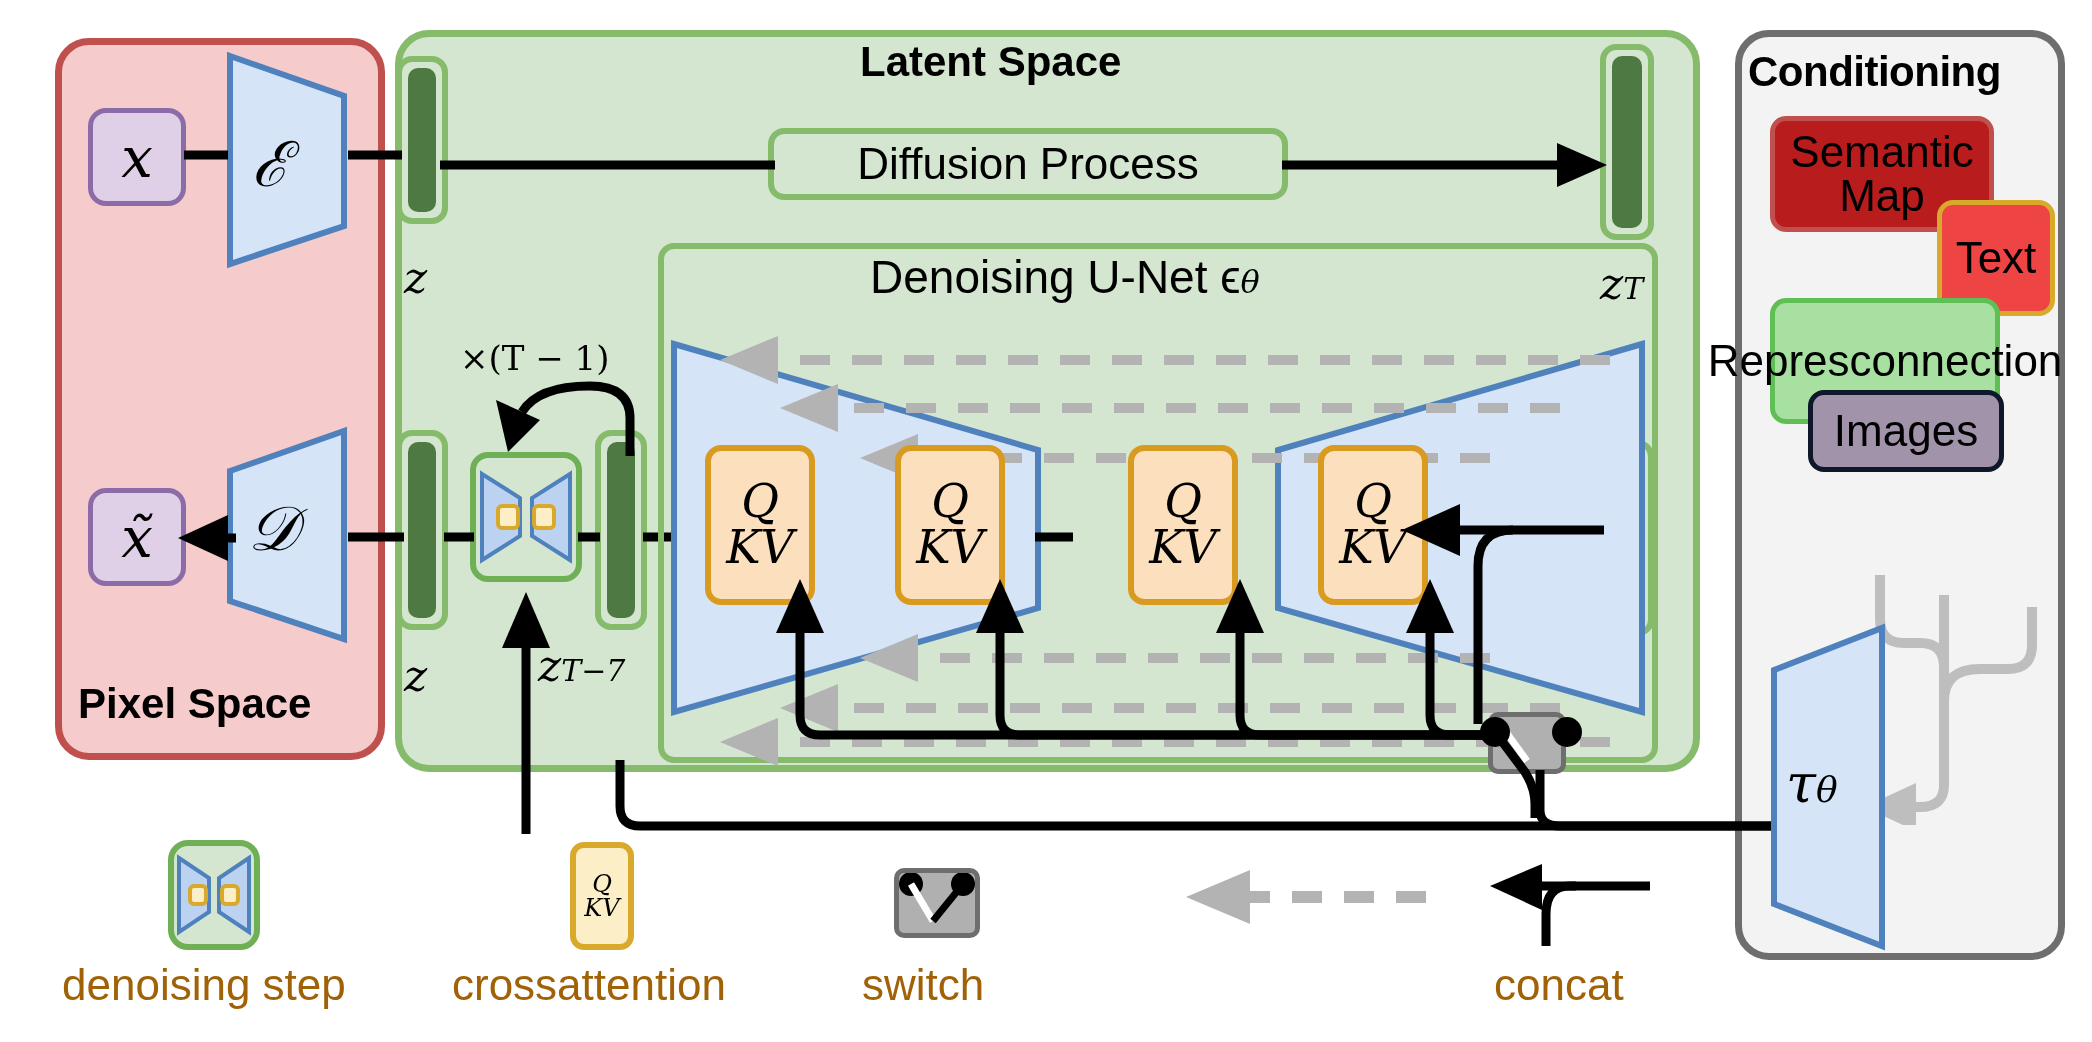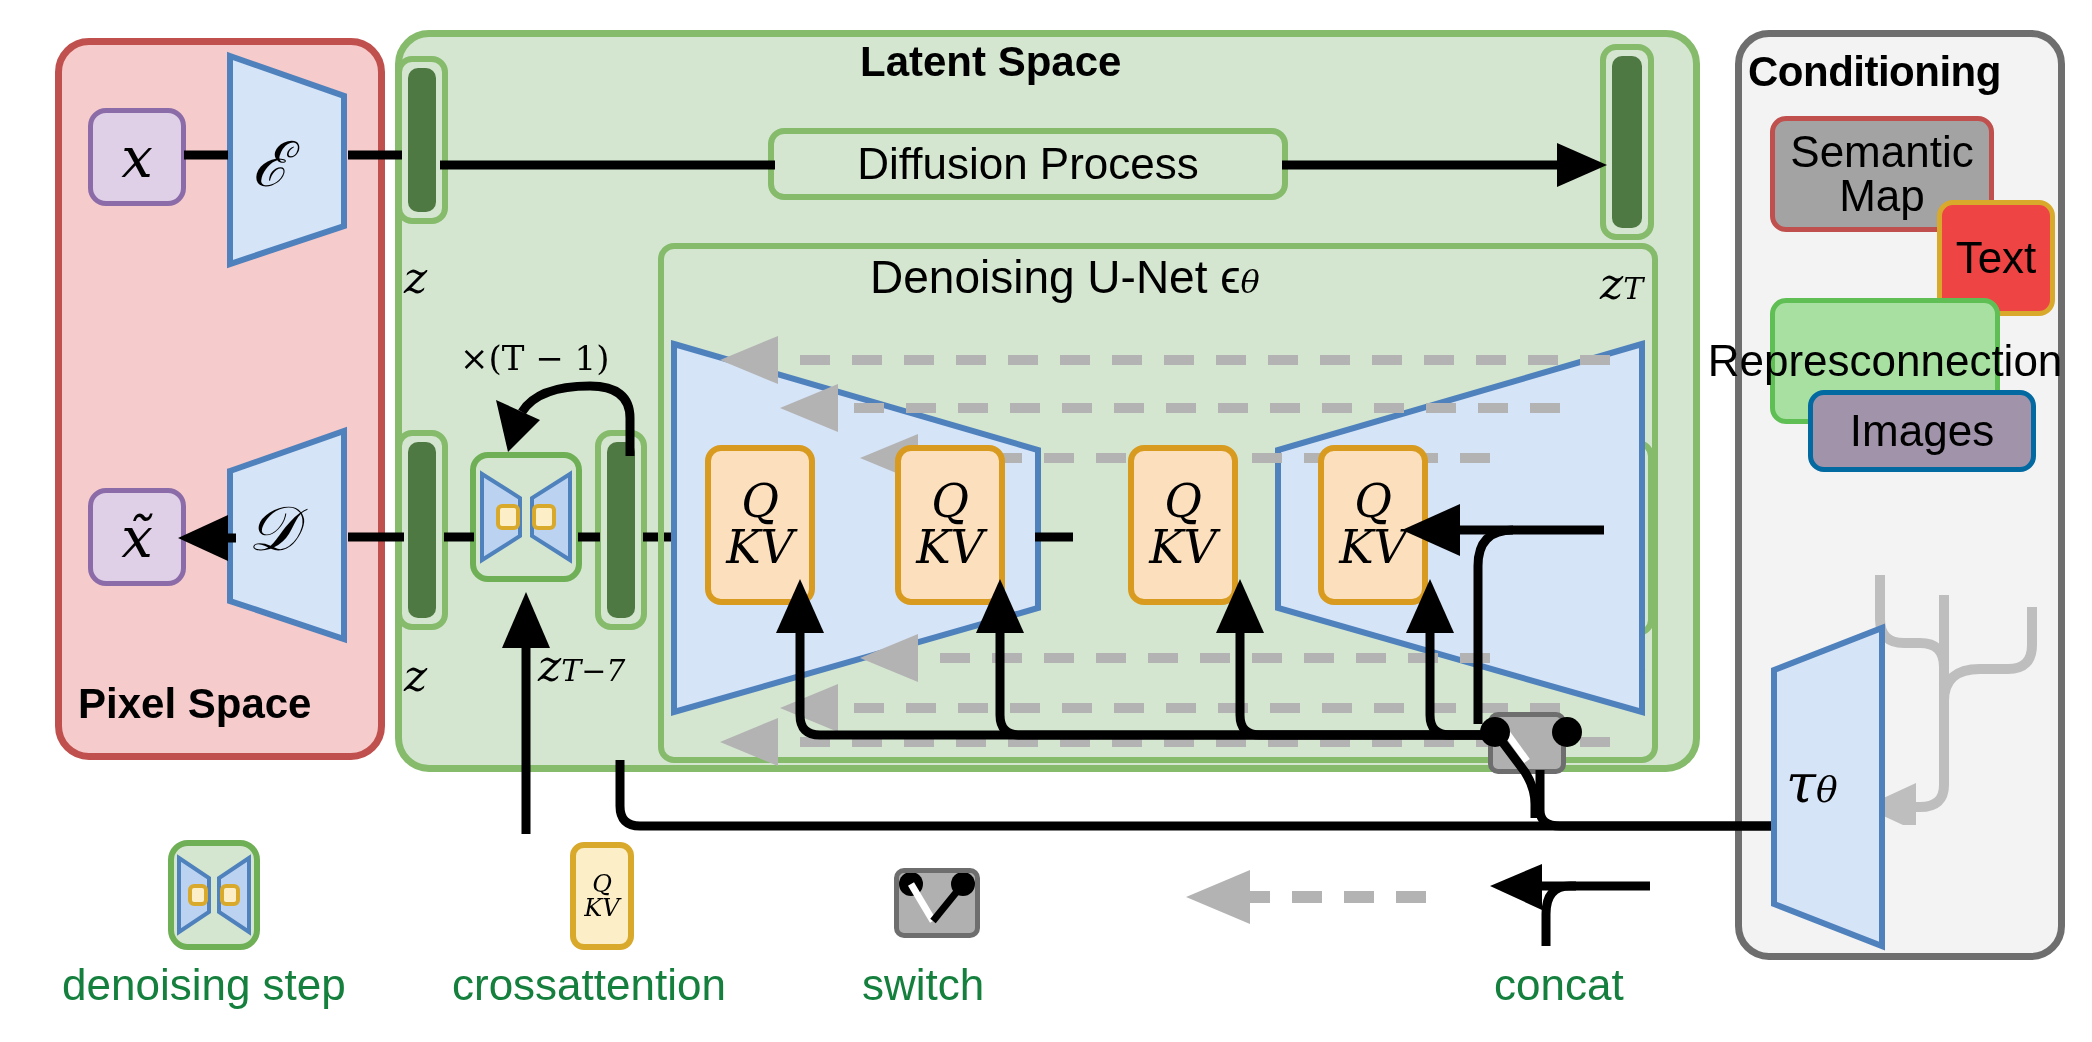--- a/index.html
+++ b/index.html
@@ -143,40 +143,40 @@
     align-items: center;
     justify-content: center;
     text-align: center;
     font-size: 44px;
     color: #000;
     line-height: 1.0;
     padding: 2px 6px;
   }
   .chip-semantic {
     left: 1770px; top: 116px; width: 224px; height: 116px;
-    background: #a3a3a3; border: 5px solid #C0504D;
+    background: #b91c1c; border: 5px solid #C0504D;
   }
   .chip-text {
     left: 1937px; top: 200px; width: 118px; height: 116px;
     background: #ef4444; border: 5px solid #D9A92B;
   }
   .chip-repr {
     left: 1770px; top: 298px; width: 230px; height: 126px;
     background: #A7E0A0; border: 5px solid #5FBF55;
     flex-direction: row;
   }
   .chip-images {
-    left: 1808px; top: 390px; width: 228px; height: 82px;
-    background: #A193AA; border: 5px solid #0369a1; text-align: right;
+    left: 1808px; top: 390px; width: 196px; height: 82px;
+    background: #A193AA; border: 5px solid #0f172a; text-align: right;
   }
 
   
   .legend-label {
     font-size: 44px;
-    color: #15803d;
+    color: #a16207;
     white-space: nowrap;
   }
   .legend-icon-step {
     background: #D4E6D0;
     border: 6px solid #6FAF55;
     border-radius: 20px;
     box-sizing: border-box;
   }
   .legend-icon-qkv {
     background: #FCEFC7;

